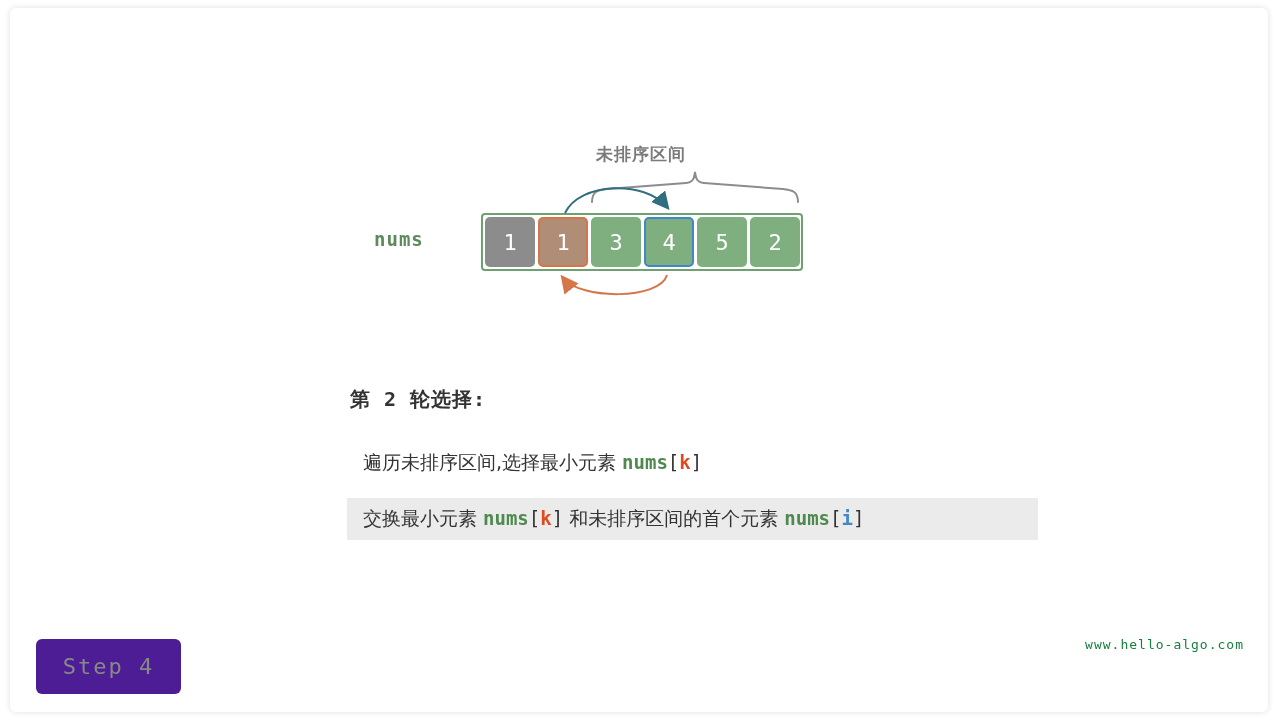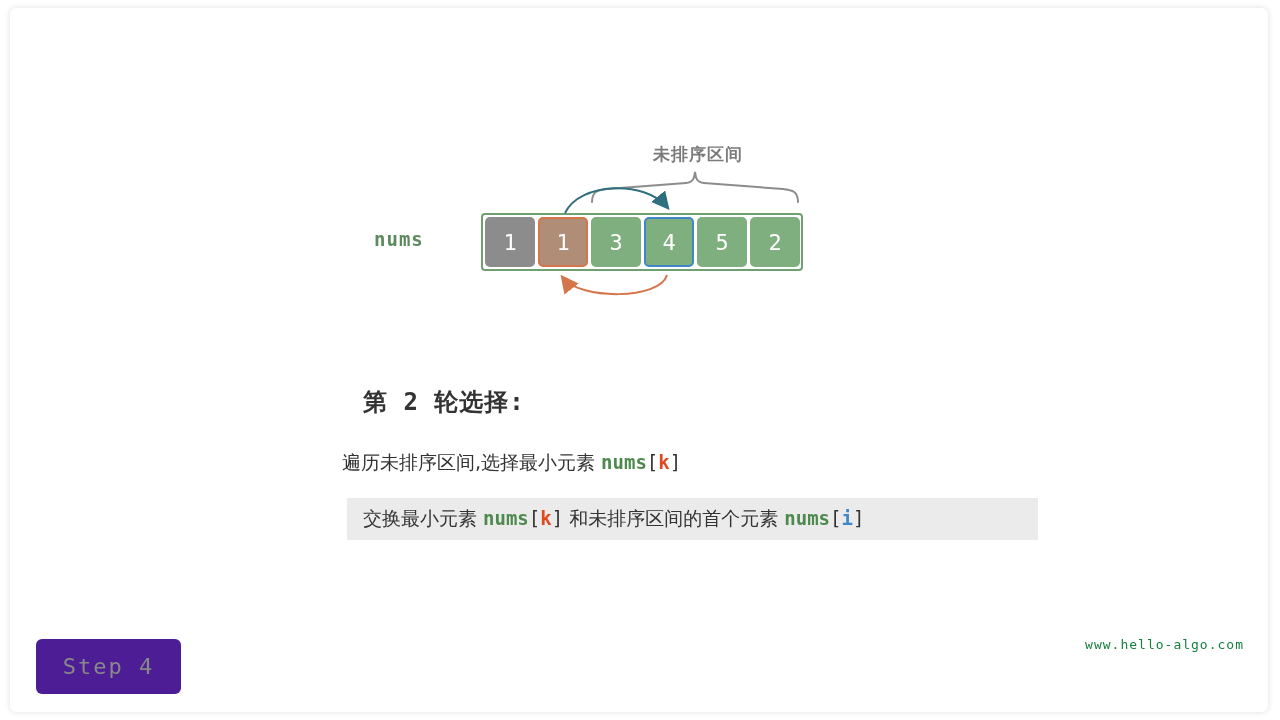--- a/index.html
+++ b/index.html
@@ -69,45 +69,45 @@
   .cell.unsorted { background: #7fae7f; }
   .cell.pivot    { background: #b08d77; border: 2px solid #d4764a; }
   .cell.current  { background: #7fae7f; border: 2px solid #3f87c9; }
 
   
   .range-title {
     position: absolute;
     left: 596px;
     top: 143px;
     width: 204px;
-    text-align: center;
+    text-align: left;
     font-size: 17px;
     font-weight: bold;
     color: #7a7a7a;
     letter-spacing: 1px;
   }
 
   
   .round-title {
     position: absolute;
-    left: 363px;
+    left: 350px;
     top: 386px;
     font-family: "DejaVu Sans Mono", "Liberation Mono", monospace;
-    font-size: 24px;
+    font-size: 20px;
     font-weight: bold;
     color: #333333;
     letter-spacing: 1px;
   }
   .line {
     position: absolute;
     font-size: 19px;
     color: #333333;
     white-space: nowrap;
   }
-  .line1 { left: 342px; top: 450px; }
+  .line1 { left: 363px; top: 450px; }
   .line2-wrap {
     position: absolute;
     left: 347px;
     top: 498px;
     width: 691px;
     height: 42px;
     background: #ebebeb;
     display: flex;
     align-items: center;
   }

